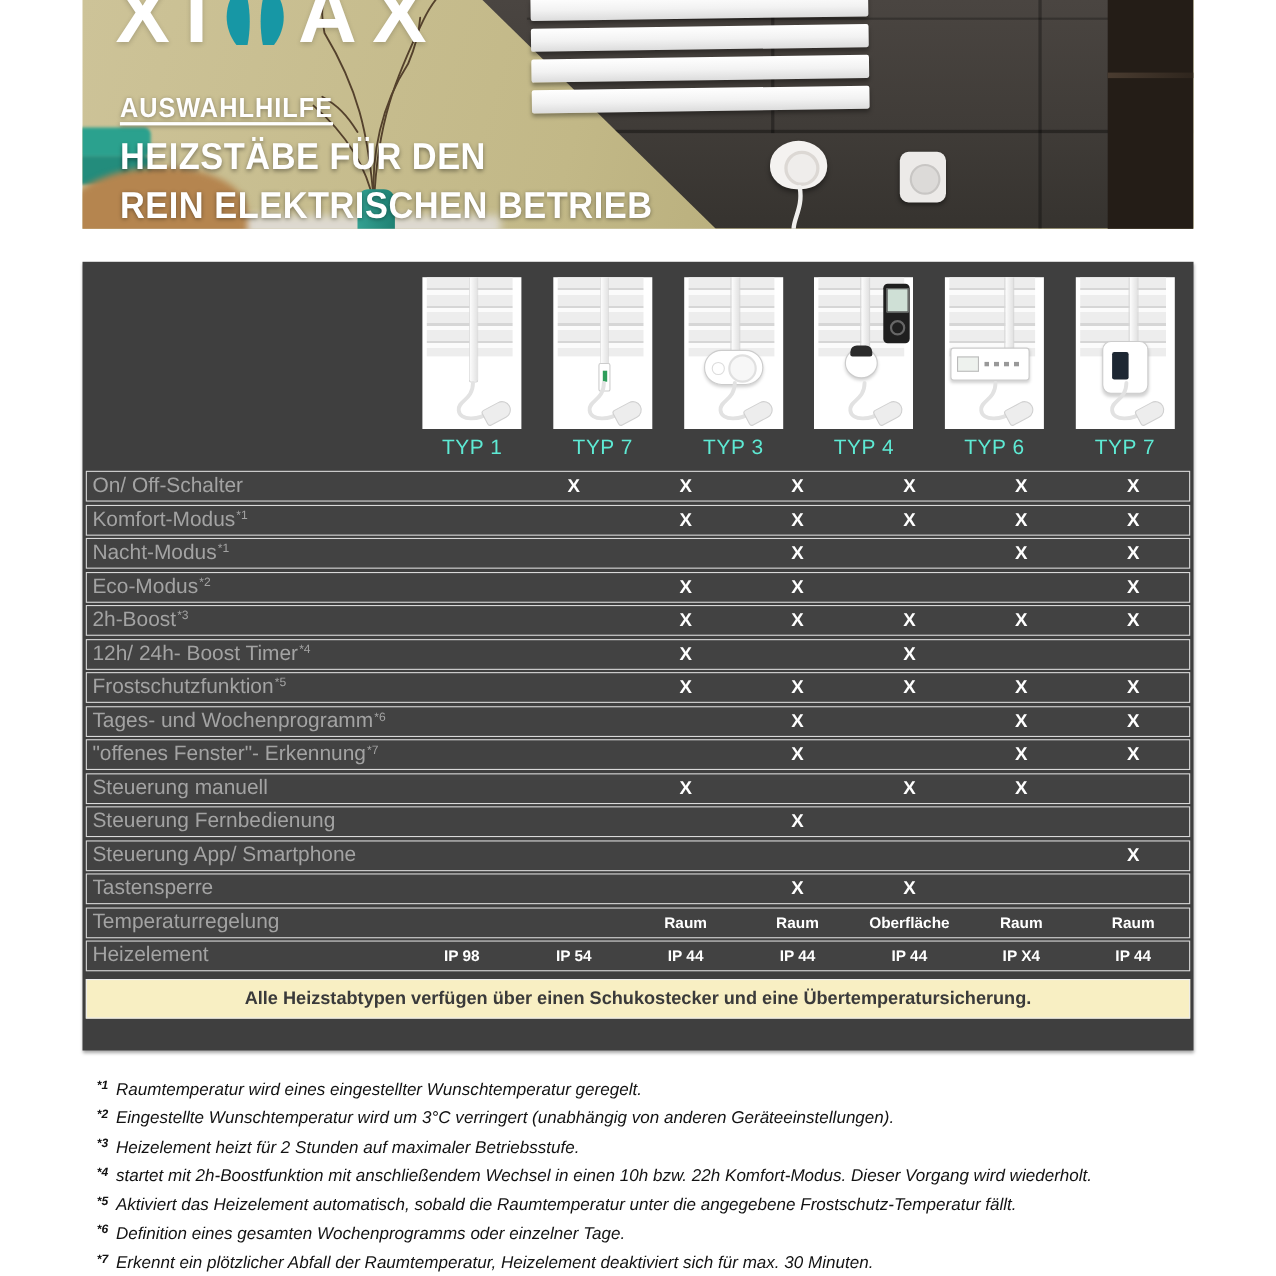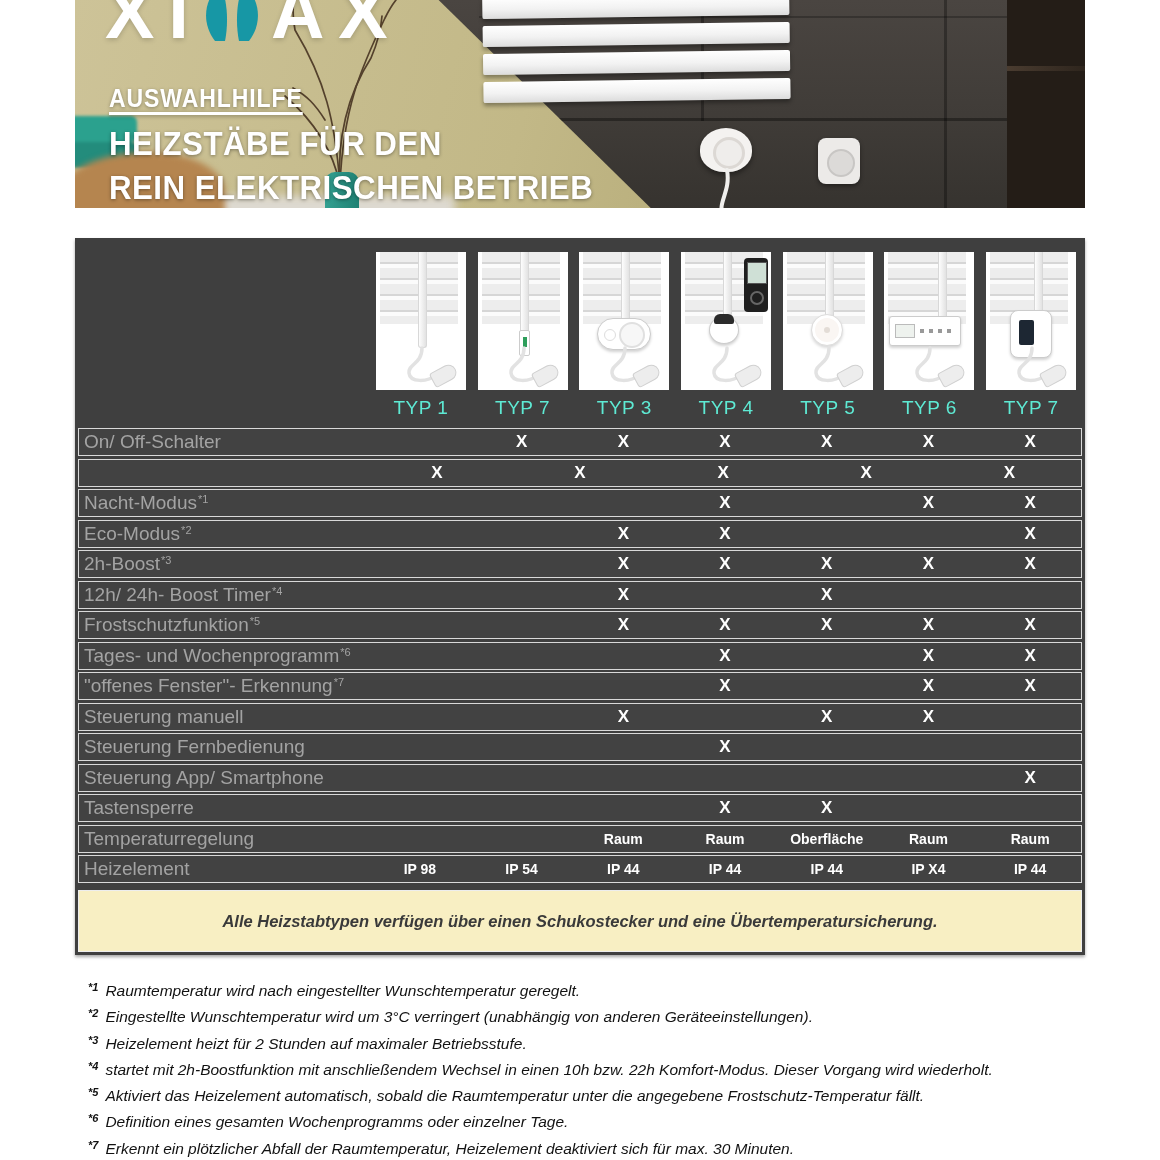--- a/index.html
+++ b/index.html
@@ -115,22 +115,22 @@
     background: #1d2733; border-radius: 2px; }
 
   #feature-rows { margin-top: 7px; }
   .feat-row { display: flex; align-items: center; height: 28px; margin: 0 3px 2.5px 3px;
     background: #424242; border: 1px solid #d9d9d9; }
   .feat-label { flex: 0 0 290px; padding-left: 5px; color: #a3a3a3; font-size: 19px; white-space: nowrap; }
   .feat-label .sup { font-size: 11px; position: relative; top: -6px; margin-left: 1px; }
   .cell { flex: 1; text-align: center; color: #fff; font-weight: bold; font-size: 17px; }
   .cell.txt { font-size: 14px; }
 
-  .note { margin: 7px 3px 0 3px; height: 62px; background: #f8efc3; border: 1px solid #ededed;
-    display: flex; align-items: center; justify-content: center; font-style: italic; }
+  .note { margin: 7px 3px 0 3px; height: 36px; background: #f8efc3; border: 1px solid #ededed;
+    display: flex; align-items: center; justify-content: center; }
   .note span { color: #3a3a3a; font-weight: bold; font-size: 16.5px; }
 
   
   .footnotes { position: absolute; left: 88px; top: 982px; width: 995px; }
   .fn { margin-bottom: 6.8px; font-style: italic; font-size: 15.5px; line-height: 17.5px; color: #121212; }
   .fn .fn-marker { font-size: 11px; position: relative; top: -5px; margin-right: 7px; font-weight: bold; }
 </style>
 </head>
 <body>
 
@@ -229,33 +229,20 @@
       <div class="rod"></div>
       <div class="ctrl"></div>
       <div class="extra"></div>
       <svg class="cable" viewBox="0 0 90 138">
         <path d="M46,96 C46,112 32,112 33,121 C34,131 52,130 60,123" fill="none" stroke="#e2e2e2" stroke-width="3.5" stroke-linecap="round"></path>
       </svg>
       <div class="plug"></div>
     </div>
     <div class="typ-label">TYP 4</div>
   </div>
-        <div class="typ-col v5">
-    <div class="pbox">
-      <div class="rungs"></div>
-      <div class="rod"></div>
-      <div class="ctrl"></div>
-
-      <svg class="cable" viewBox="0 0 90 138">
-        <path d="M46,96 C46,112 32,112 33,121 C34,131 52,130 60,123" fill="none" stroke="#e2e2e2" stroke-width="3.5" stroke-linecap="round"></path>
-      </svg>
-      <div class="plug"></div>
-    </div>
-    <div class="typ-label">TYP 5</div>
-  </div>
         <div class="typ-col v6">
     <div class="pbox">
       <div class="rungs"></div>
       <div class="rod"></div>
       <div class="ctrl"></div>
 
       <svg class="cable" viewBox="0 0 90 138">
         <path d="M46,96 C46,112 32,112 33,121 C34,131 52,130 60,123" fill="none" stroke="#e2e2e2" stroke-width="3.5" stroke-linecap="round"></path>
       </svg>
       <div class="plug"></div>
@@ -281,20 +268,21 @@
     <div class="feat-label"><span class="lbl">On/ Off-Schalter</span><span class="sup"></span></div>
   <div class="cell"></div>
           <div class="cell">X</div>
           <div class="cell">X</div>
           <div class="cell">X</div>
           <div class="cell">X</div>
           <div class="cell">X</div>
           <div class="cell">X</div>
         </div>
         <div class="feat-row">
+    <div class="feat-label"><span class="lbl">Komfort-Modus</span><span class="sup">*1</span></div>
   <div class="cell"></div>
           <div class="cell"></div>
           <div class="cell">X</div>
           <div class="cell">X</div>
           <div class="cell">X</div>
           <div class="cell">X</div>
           <div class="cell">X</div>
         </div>
         <div class="feat-row">
     <div class="feat-label"><span class="lbl">Nacht-Modus</span><span class="sup">*1</span></div>
@@ -427,21 +415,21 @@
           <div class="cell txt">IP 44</div>
         </div>
       </div>
     <div class="note">
       <span>Alle Heizstabtypen verfügen über einen Schukostecker und eine Übertemperatursicherung.</span>
     </div>
   </section>
 
   <section class="footnotes" id="footnotes">
       <div class="fn">
-    <span class="fn-marker">*1</span><span class="fn-text">Raumtemperatur wird nach eingestellter Wunschtemperatur geregelt.</span>
+    <span class="fn-marker">*1</span><span class="fn-text">Raumtemperatur wird eines eingestellter Wunschtemperatur geregelt.</span>
   </div>
       <div class="fn">
     <span class="fn-marker">*2</span><span class="fn-text">Eingestellte Wunschtemperatur wird um 3°C verringert (unabhängig von anderen Geräteeinstellungen).</span>
   </div>
       <div class="fn">
     <span class="fn-marker">*3</span><span class="fn-text">Heizelement heizt für 2 Stunden auf maximaler Betriebsstufe.</span>
   </div>
       <div class="fn">
     <span class="fn-marker">*4</span><span class="fn-text">startet mit 2h-Boostfunktion mit anschließendem Wechsel in einen 10h bzw. 22h Komfort-Modus. Dieser Vorgang wird wiederholt.</span>
   </div>

